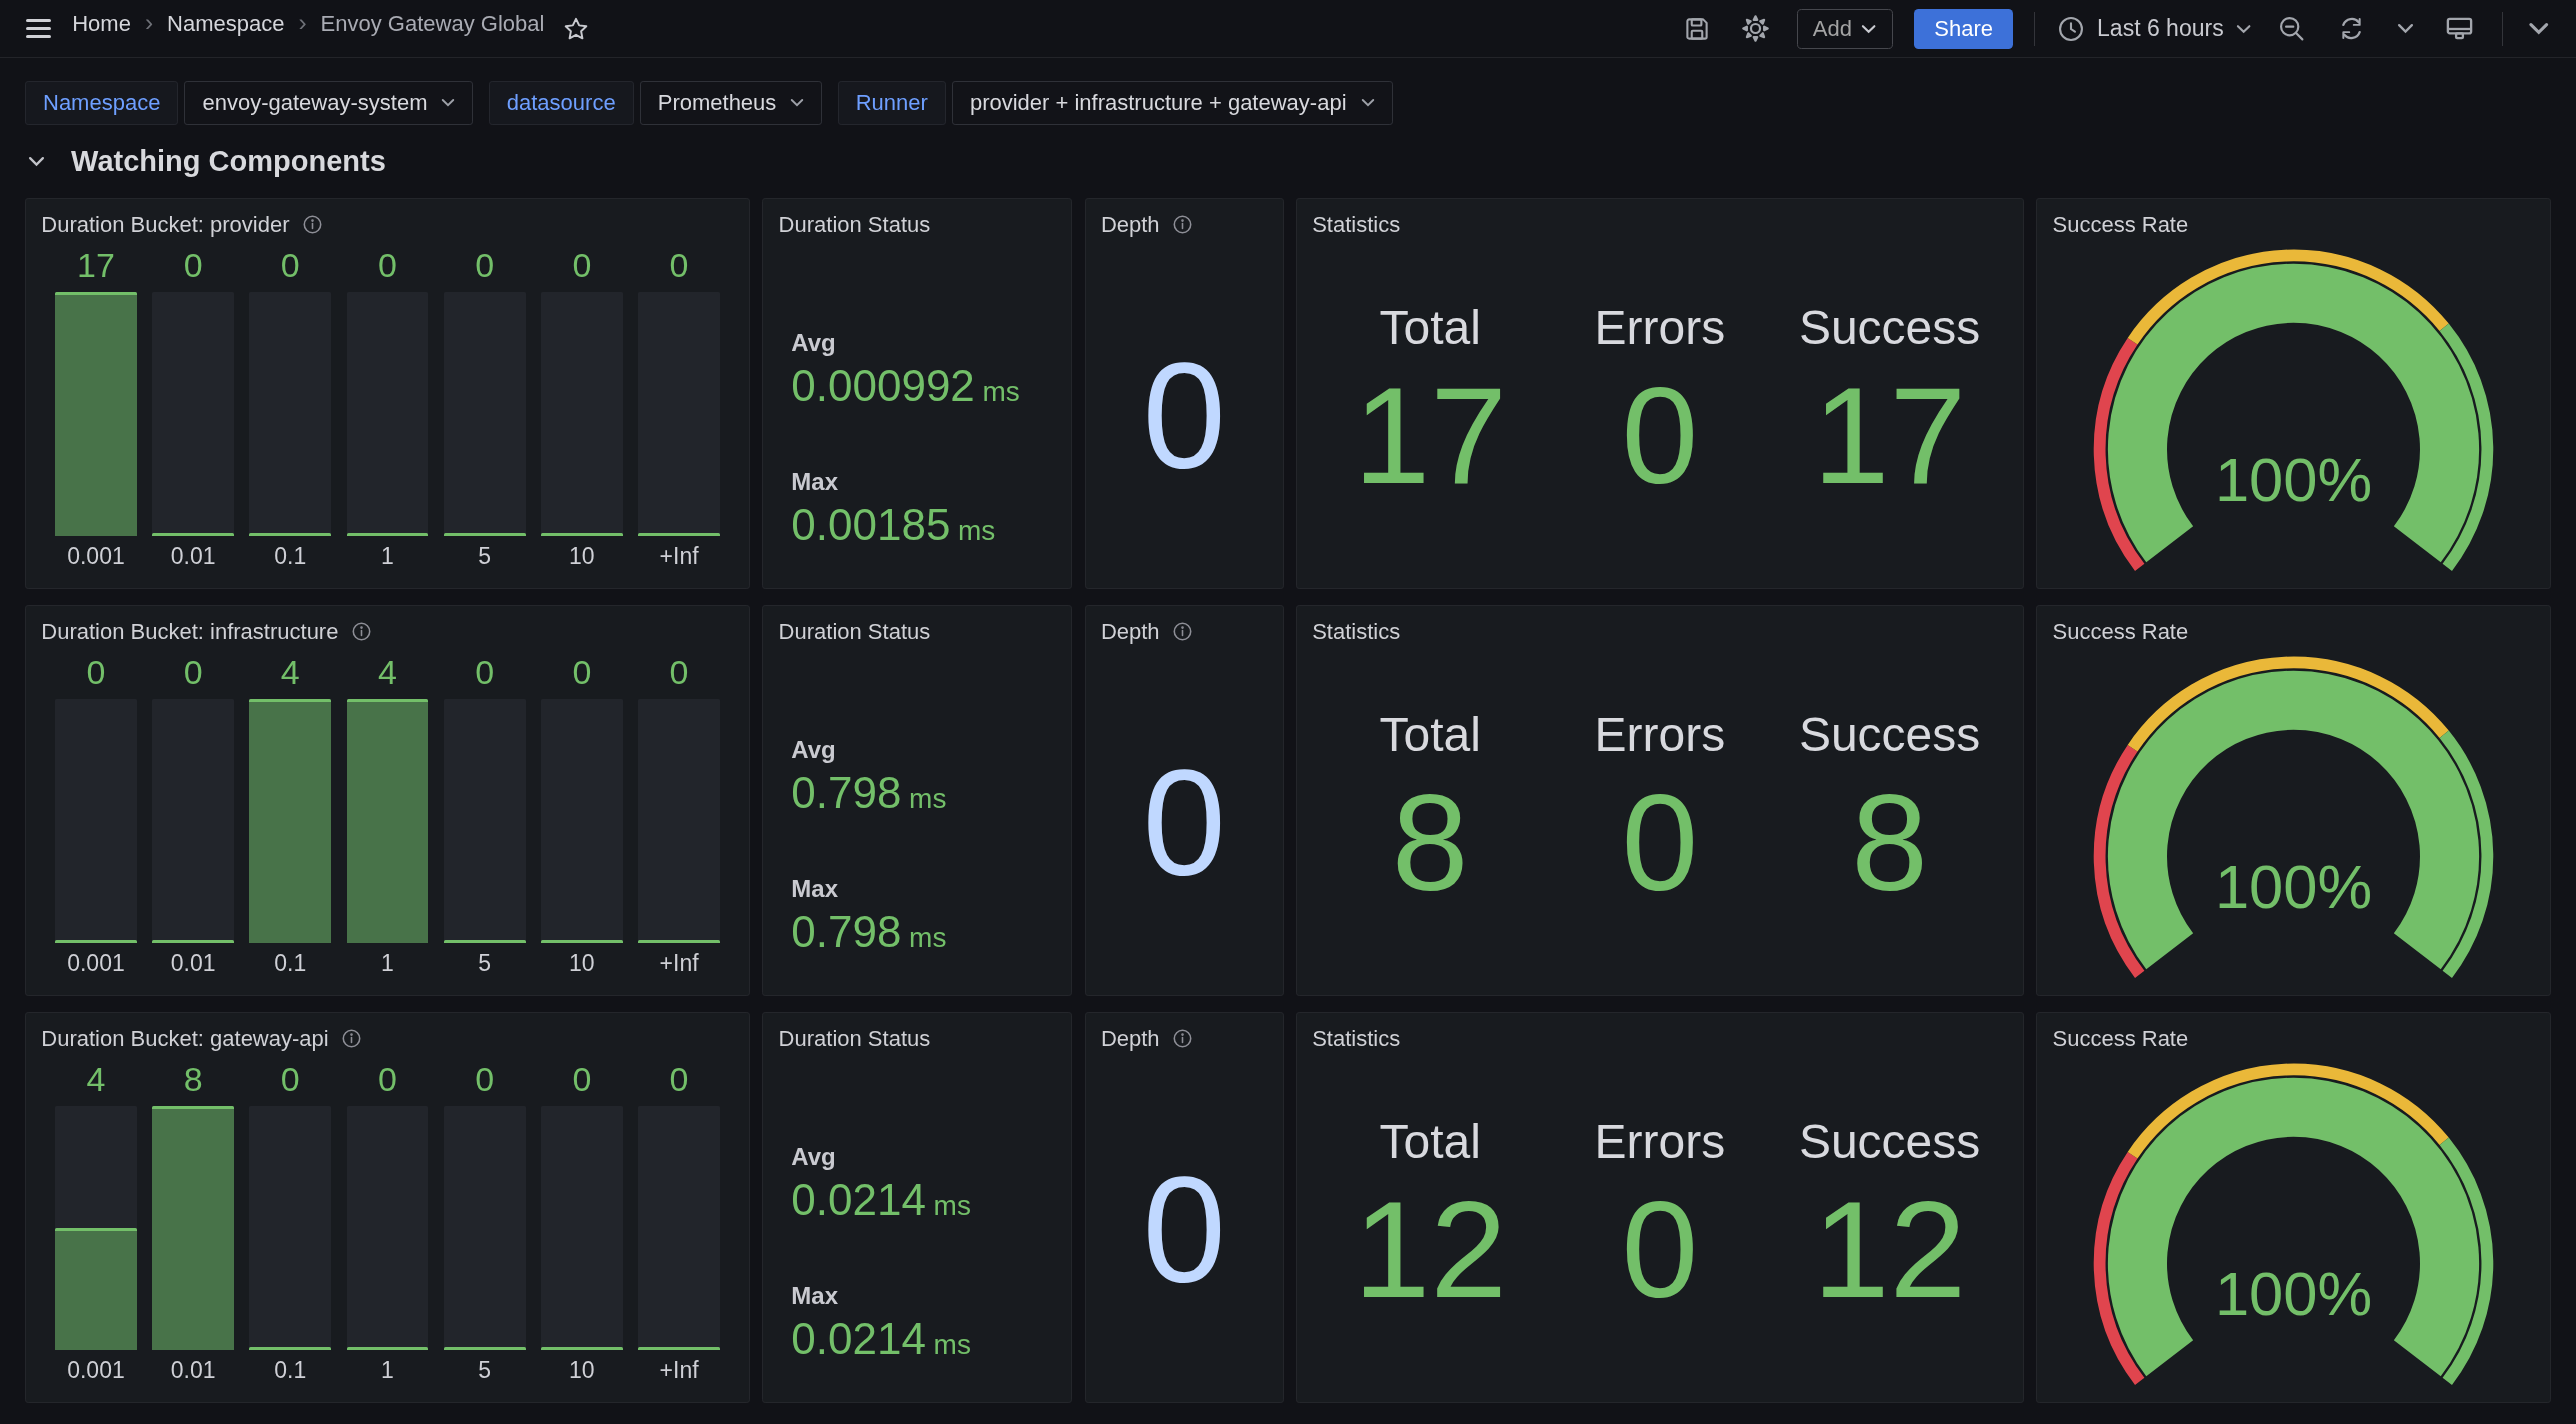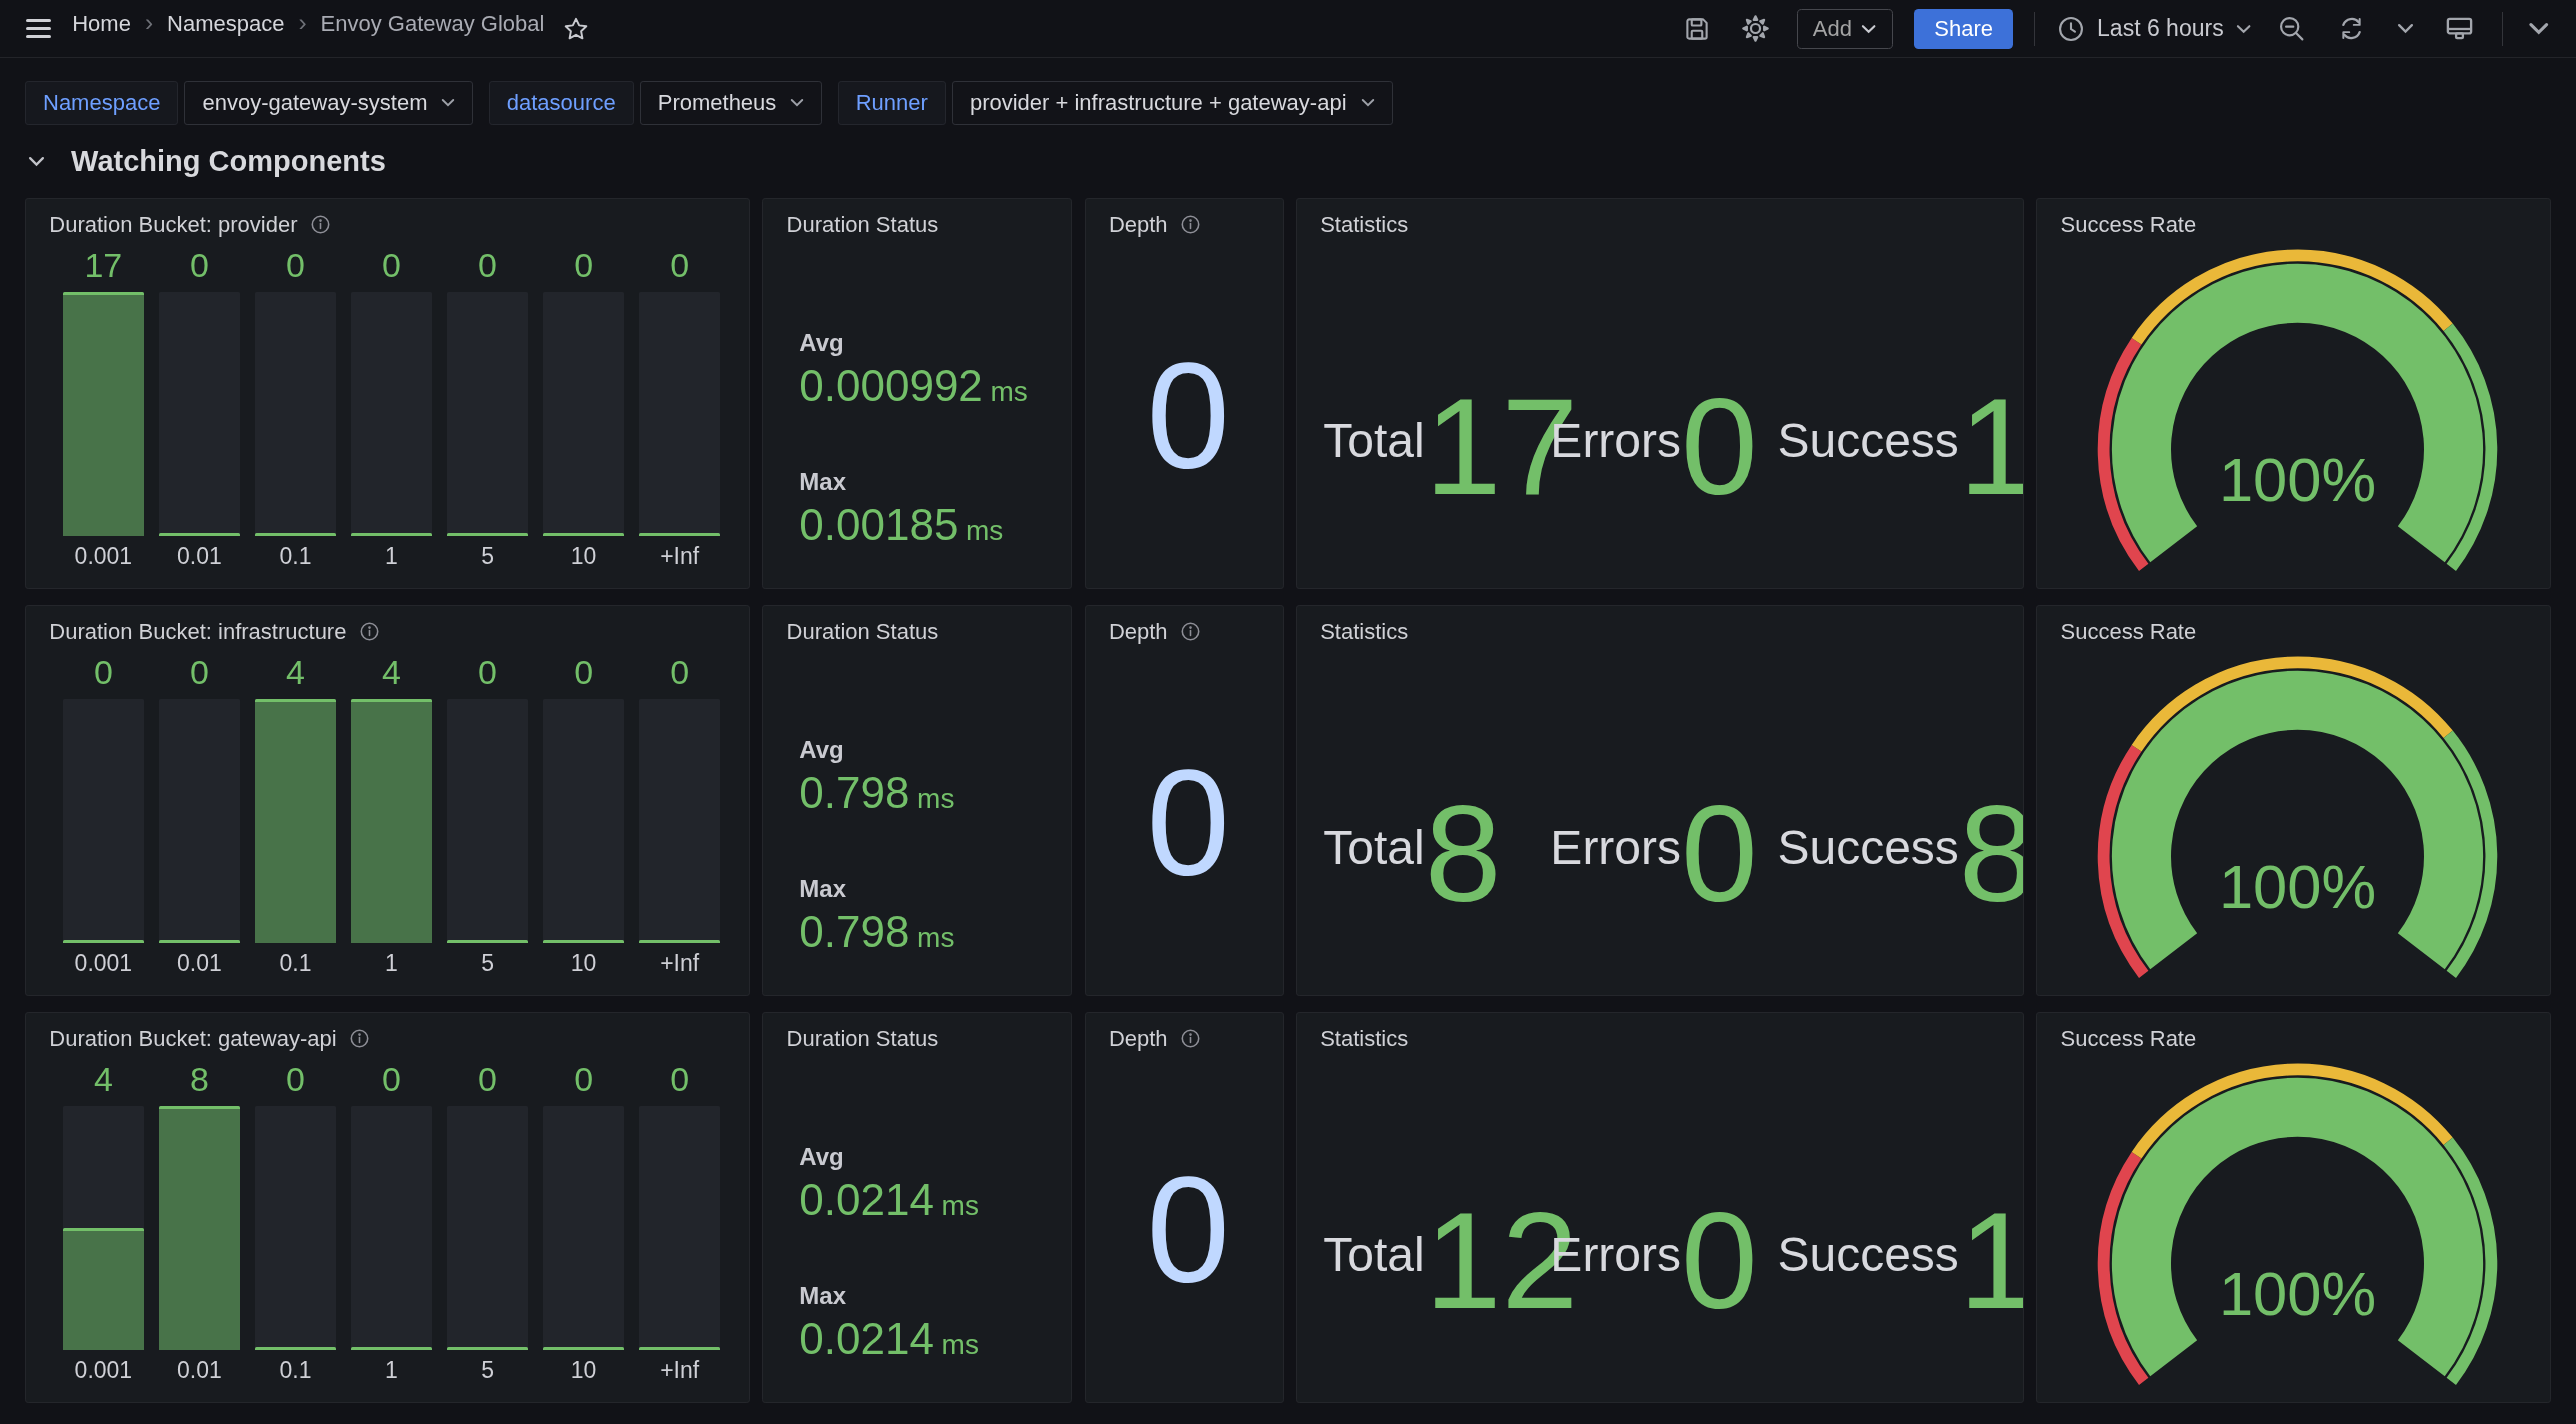--- a/index.html
+++ b/index.html
@@ -34,21 +34,21 @@
   .variables{display:flex;gap:15.3px;margin-bottom:20px;}
   .var{display:flex;gap:6.1px;}
   .var-label{height:44px;display:flex;align-items:center;padding:0 17px;background:#16181e;border:0.8px solid #24262d;border-radius:3.1px;color:var(--link);font-size:22px;font-weight:500;}
   .var-value{height:44px;display:flex;align-items:center;gap:14px;padding:0 17px;background:#121318;border:0.8px solid #2f3138;border-radius:3.1px;color:#d8d9de;font-size:22px;}
   .var-value .chev{color:var(--text-dim);}
 
   .section-header{display:flex;align-items:center;gap:26px;margin:4.6px 0 20px 3.1px;font-size:29px;font-weight:600;color:#d8d9dd;}
   .section-header .chev{color:#c2c3c9;}
 
   .row-grid{display:grid;grid-template-columns:725px 310px 199px 728px 515px;column-gap:12.3px;margin-bottom:16px;}
-  .panel{background:var(--panel);border:0.8px solid var(--panel-border);border-radius:3.1px;height:391px;display:flex;flex-direction:column;overflow:hidden;padding-left:8px;}
+  .panel{background:var(--panel);border:0.8px solid var(--panel-border);border-radius:3.1px;height:391px;display:flex;flex-direction:column;overflow:hidden;}
   .panel-header{height:44px;flex:none;display:flex;align-items:center;gap:12.3px;padding:7.7px 10.7px 0 15.3px;font-size:22px;font-weight:500;color:#d0d1d6;}
   .info-icon{color:#8d8e96;flex:none;}
 
   
   .bars{flex:1;display:flex;gap:15.3px;padding:1.5px 29px 18.4px;}
   .bar-col{flex:1;display:flex;flex-direction:column;min-width:0;}
   .bar-val{height:41px;display:flex;align-items:center;justify-content:center;font-size:34px;color:var(--green);}
   .bar-track{flex:1;margin-top:6.1px;background:var(--track);border-radius:1.5px;position:relative;}
   .bar-fill{position:absolute;left:0;right:0;bottom:0;background:var(--bar-fill);border-top:3.8px solid var(--green);border-radius:1.5px 1.5px 0 0;}
   .bar-lbl{height:34px;display:flex;align-items:flex-end;justify-content:center;font-size:23px;color:#cfd0d6;}
@@ -58,21 +58,21 @@
   .stat-label{font-size:24px;color:#c9cad0;margin-bottom:6.1px;font-weight:bold;}
   .stat-value{font-size:44px;font-weight:500;color:var(--green);line-height:1.05;white-space:nowrap;}
   .stat-unit{font-size:28px;margin-left:7.7px;}
 
   
   .depth-body{flex:1;display:flex;align-items:center;justify-content:center;}
   .depth-value{font-size:150px;font-weight:500;color:var(--light-blue);line-height:1;}
 
   
   .stats-body{flex:1;display:flex;padding:61px 18.4px 0;}
-  .stat-col{flex:1;display:flex;flex-direction:row;align-items:center;min-width:0;}
+  .stat-col{flex:1;display:flex;flex-direction:column;align-items:center;min-width:0;}
   .stat-col .lbl{font-size:48px;color:#d8d9de;line-height:1;margin-bottom:10.7px;}
   .stat-col .val{font-size:138px;font-weight:500;color:var(--green);line-height:1.05;}
 
   
   .gauge-body{flex:1;display:flex;align-items:center;justify-content:center;padding:0 4.6px 7.7px;}
   .gauge-body svg{width:483px;height:331px;}
 </style>
 </head>
 <body>
 

